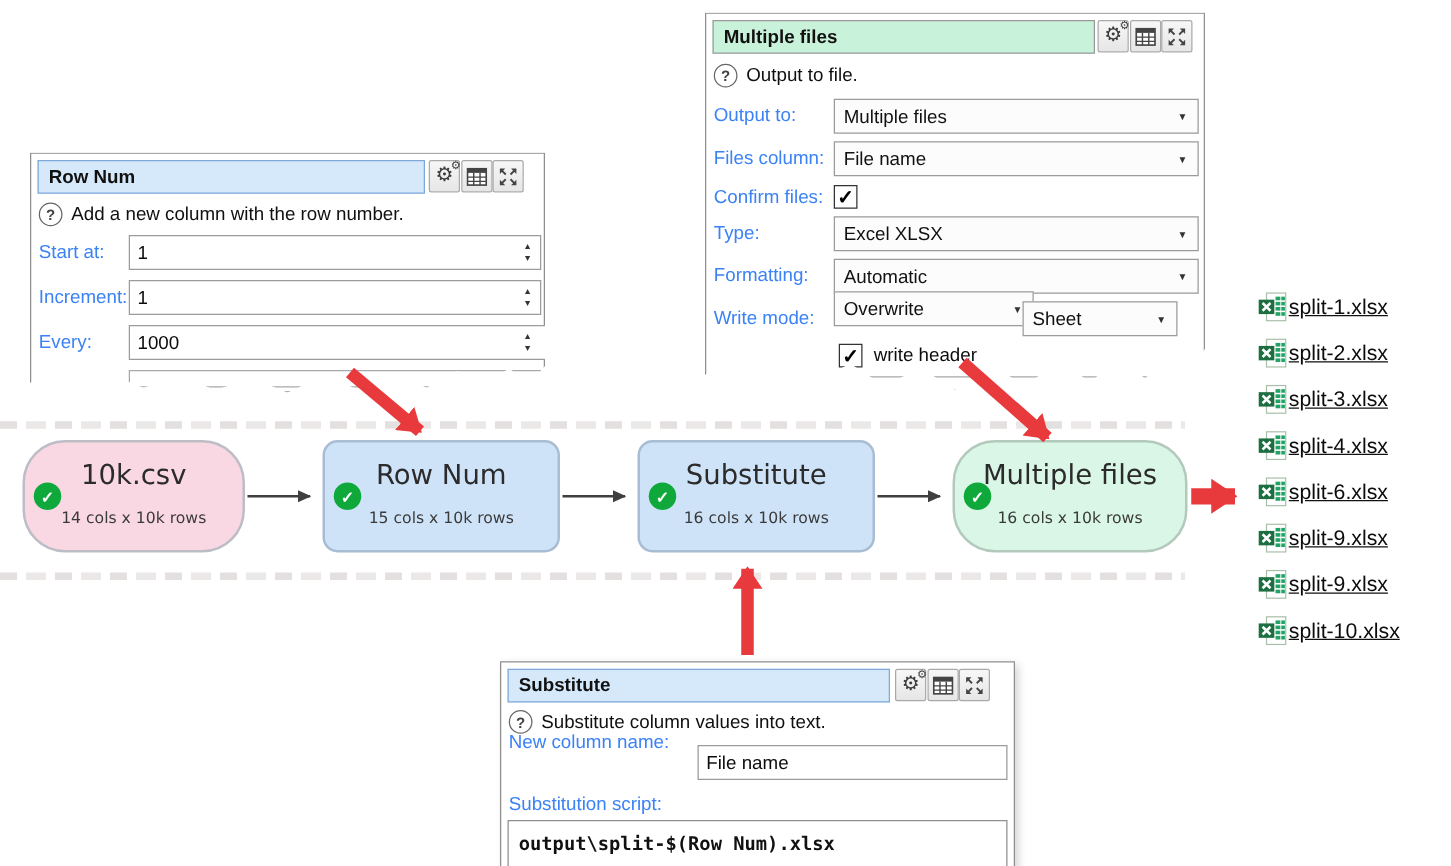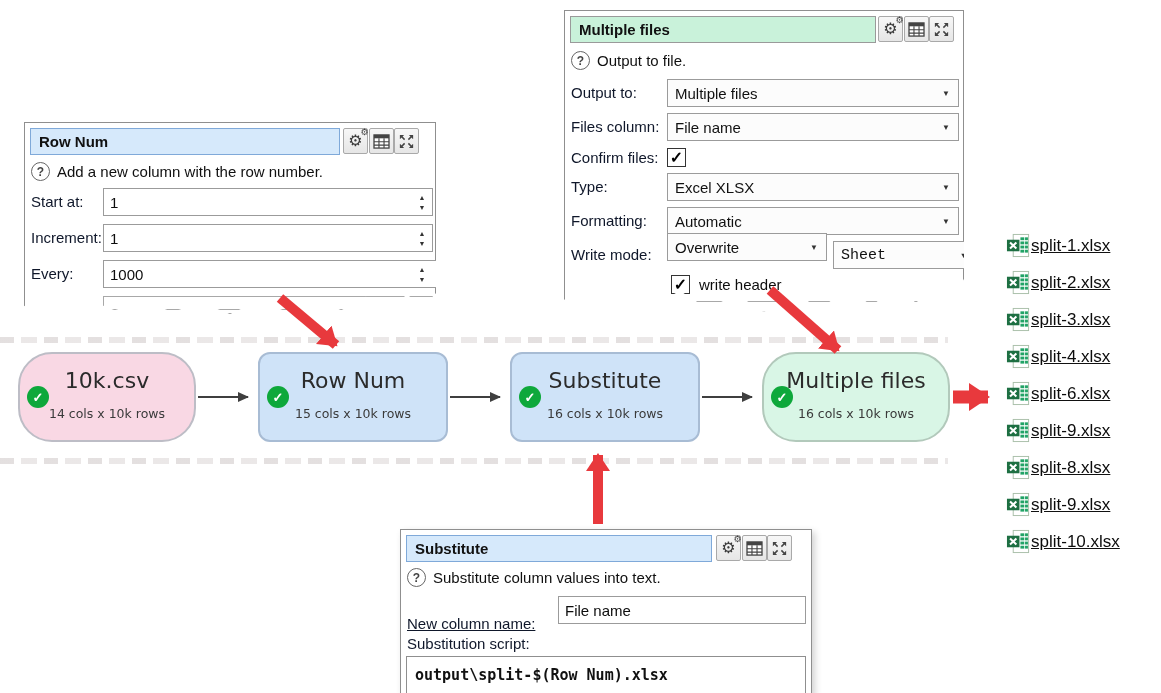--- a/index.html
+++ b/index.html
@@ -20,21 +20,21 @@
   .titlebar.blue{background:#d6e9fb;border:1px solid #7fa9d9;}
   .titlebar.green{background:#c9f2da;border:1px solid #9a9a9a;}
   .icon-btn{position:absolute;width:25px;height:26px;border:1px solid #a9a9a9;border-radius:2px;
             background:linear-gradient(#f7f7f7,#e6e6e6);display:flex;align-items:center;justify-content:center;
             box-sizing:border-box;cursor:pointer;}
   .gear-wrap{position:relative;font-size:16px;line-height:1;color:#3c3c3c;}
   .gear-small{position:absolute;top:-5px;right:-6px;font-size:9px;color:#3c3c3c;}
   .desc-row{position:absolute;display:flex;align-items:center;gap:7px;font-size:15px;color:#101010;}
   .help-circle{width:19px;height:19px;border:1.5px solid #666;border-radius:50%;display:flex;
                align-items:center;justify-content:center;font-size:12px;font-weight:bold;color:#444;box-sizing:border-box;}
-  .flabel{position:absolute;font-size:15px;color:#0f172a;line-height:28px;}
+  .flabel{position:absolute;font-size:15px;color:#3b82f6;line-height:28px;}
   .tinput{position:absolute;height:28px;border:1px solid #9b9b9b;background:#fff;box-sizing:border-box;
           font-size:15px;font-family:"Liberation Sans",sans-serif;padding:0 22px 0 6px;color:#0d0d0d;}
   .spin{position:absolute;width:18px;display:flex;flex-direction:column;align-items:center;justify-content:center;
         gap:3px;font-size:7px;color:#333;z-index:21;}
   .combo{position:absolute;height:28px;border:1px solid #9b9b9b;background:#fcfcfc;box-sizing:border-box;
          display:flex;align-items:center;font-size:15px;padding-left:7px;cursor:pointer;}
   .combo .arrow{margin-left:auto;margin-right:8px;font-size:8px;color:#333;}
   .checkbox{position:absolute;width:19px;height:19px;border:1.4px solid #333;background:#fff;box-sizing:border-box;
             display:flex;align-items:center;justify-content:center;font-size:16px;font-weight:bold;color:#000;cursor:pointer;}
   .cb-label{position:absolute;font-size:15px;line-height:20px;color:#0d0d0d;}
@@ -172,21 +172,21 @@
     <span class="flabel" style="left:6px;top:196px;">Formatting:</span>
     <div class="combo" style="left:102px;top:196px;width:292px;">
       <span>Automatic</span>
         <span class="arrow">▼</span>
     </div>
     <span class="flabel" style="left:6px;top:230px;">Write mode:</span>
     <div class="combo" style="left:102px;top:222px;width:160px;">
       <span>Overwrite</span>
         <span class="arrow">▼</span>
     </div>
-    <div class="combo" style="left:268px;top:230px;width:142px;font-family:Liberation Mono, monospace;">
+    <div class="combo" style="left:253px;top:230px;width:124px;">
       <span>Sheet</span>
         <span class="arrow">▼</span>
     </div>
     <span class="checkbox" style="left:106px;top:264px;">✓</span>
     <span class="cb-label" style="left:134px;top:264px;">write header</span>
     <div class="sliver" style="left:102px;top:290px;width:292px;height:12px;"></div>
   </div>
 
   <div class="panel" style="left:400px;top:529px;width:410px;height:164px;">
     <div class="titlebar blue" style="left:5px;top:5px;width:306px;">
@@ -212,21 +212,21 @@
             <path d="M16 2 L11.5 2 L16 6.5 Z"></path>
             <path d="M2 16 L2 11.5 L6.5 16 Z"></path>
             <path d="M16 16 L16 11.5 L11.5 16 Z"></path>
           </g>
         </svg>
     </div>
     <div class="desc-row" style="left:6px;top:38px;">
       <span class="help-circle">?</span>
       <span>Substitute column values into text.</span>
     </div>
-    <span class="flabel" style="left:6px;top:80px;text-decoration:underline;">New column name:</span>
+    <span class="flabel" style="left:6px;top:50px;">New column name:</span>
     <input class="tinput" style="left: 157px; top: 66px; width: 248px; padding-right: 6px;" value="File name">
     <span class="flabel" style="left:6px;top:100px;">Substitution script:</span>
     <div class="script-box" style="left:5px;top:126px;width:400px;height:40px;">
       <span>output\split-$(Row Num).xlsx</span>
     </div>
   </div>
 
   <div class="node stadium" style="left:18px;top:352px;width:178px;background:#f9d8e4;border:2px solid #bdbdc6;">
     <span class="node-check">✓</span>
     <div class="node-title">10k.csv</div>
@@ -357,38 +357,20 @@
             <rect x="19.8" y="13.1" width="3" height="3"></rect>
           <rect x="15" y="17.4" width="4" height="3"></rect>
             <rect x="19.8" y="17.4" width="3" height="3"></rect>
         </g>
         <rect x="1" y="7" width="13" height="12" fill="#1d6f42"></rect>
         <path d="M4.2 9.8 L10.8 16.2 M10.8 9.8 L4.2 16.2" stroke="#fff" stroke-width="2.1"></path>
       </svg>
       <span class="file-name">split-9.xlsx</span>
     </div>
 
-    <div class="file-item">
-      <svg width="25" height="25" viewBox="0 0 26 26">
-        <rect x="7.5" y="1.5" width="16" height="23" fill="#fff" stroke="#a9bfa9" stroke-width="1"></rect>
-        <g fill="#21a366">
-          <rect x="15" y="4.5" width="4" height="3"></rect>
-            <rect x="19.8" y="4.5" width="3" height="3"></rect>
-          <rect x="15" y="8.8" width="4" height="3"></rect>
-            <rect x="19.8" y="8.8" width="3" height="3"></rect>
-          <rect x="15" y="13.1" width="4" height="3"></rect>
-            <rect x="19.8" y="13.1" width="3" height="3"></rect>
-          <rect x="15" y="17.4" width="4" height="3"></rect>
-            <rect x="19.8" y="17.4" width="3" height="3"></rect>
-        </g>
-        <rect x="1" y="7" width="13" height="12" fill="#1d6f42"></rect>
-        <path d="M4.2 9.8 L10.8 16.2 M10.8 9.8 L4.2 16.2" stroke="#fff" stroke-width="2.1"></path>
-      </svg>
-      <span class="file-name">split-8.xlsx</span>
-    </div>
 
     <div class="file-item">
       <svg width="25" height="25" viewBox="0 0 26 26">
         <rect x="7.5" y="1.5" width="16" height="23" fill="#fff" stroke="#a9bfa9" stroke-width="1"></rect>
         <g fill="#21a366">
           <rect x="15" y="4.5" width="4" height="3"></rect>
             <rect x="19.8" y="4.5" width="3" height="3"></rect>
           <rect x="15" y="8.8" width="4" height="3"></rect>
             <rect x="19.8" y="8.8" width="3" height="3"></rect>
           <rect x="15" y="13.1" width="4" height="3"></rect>

